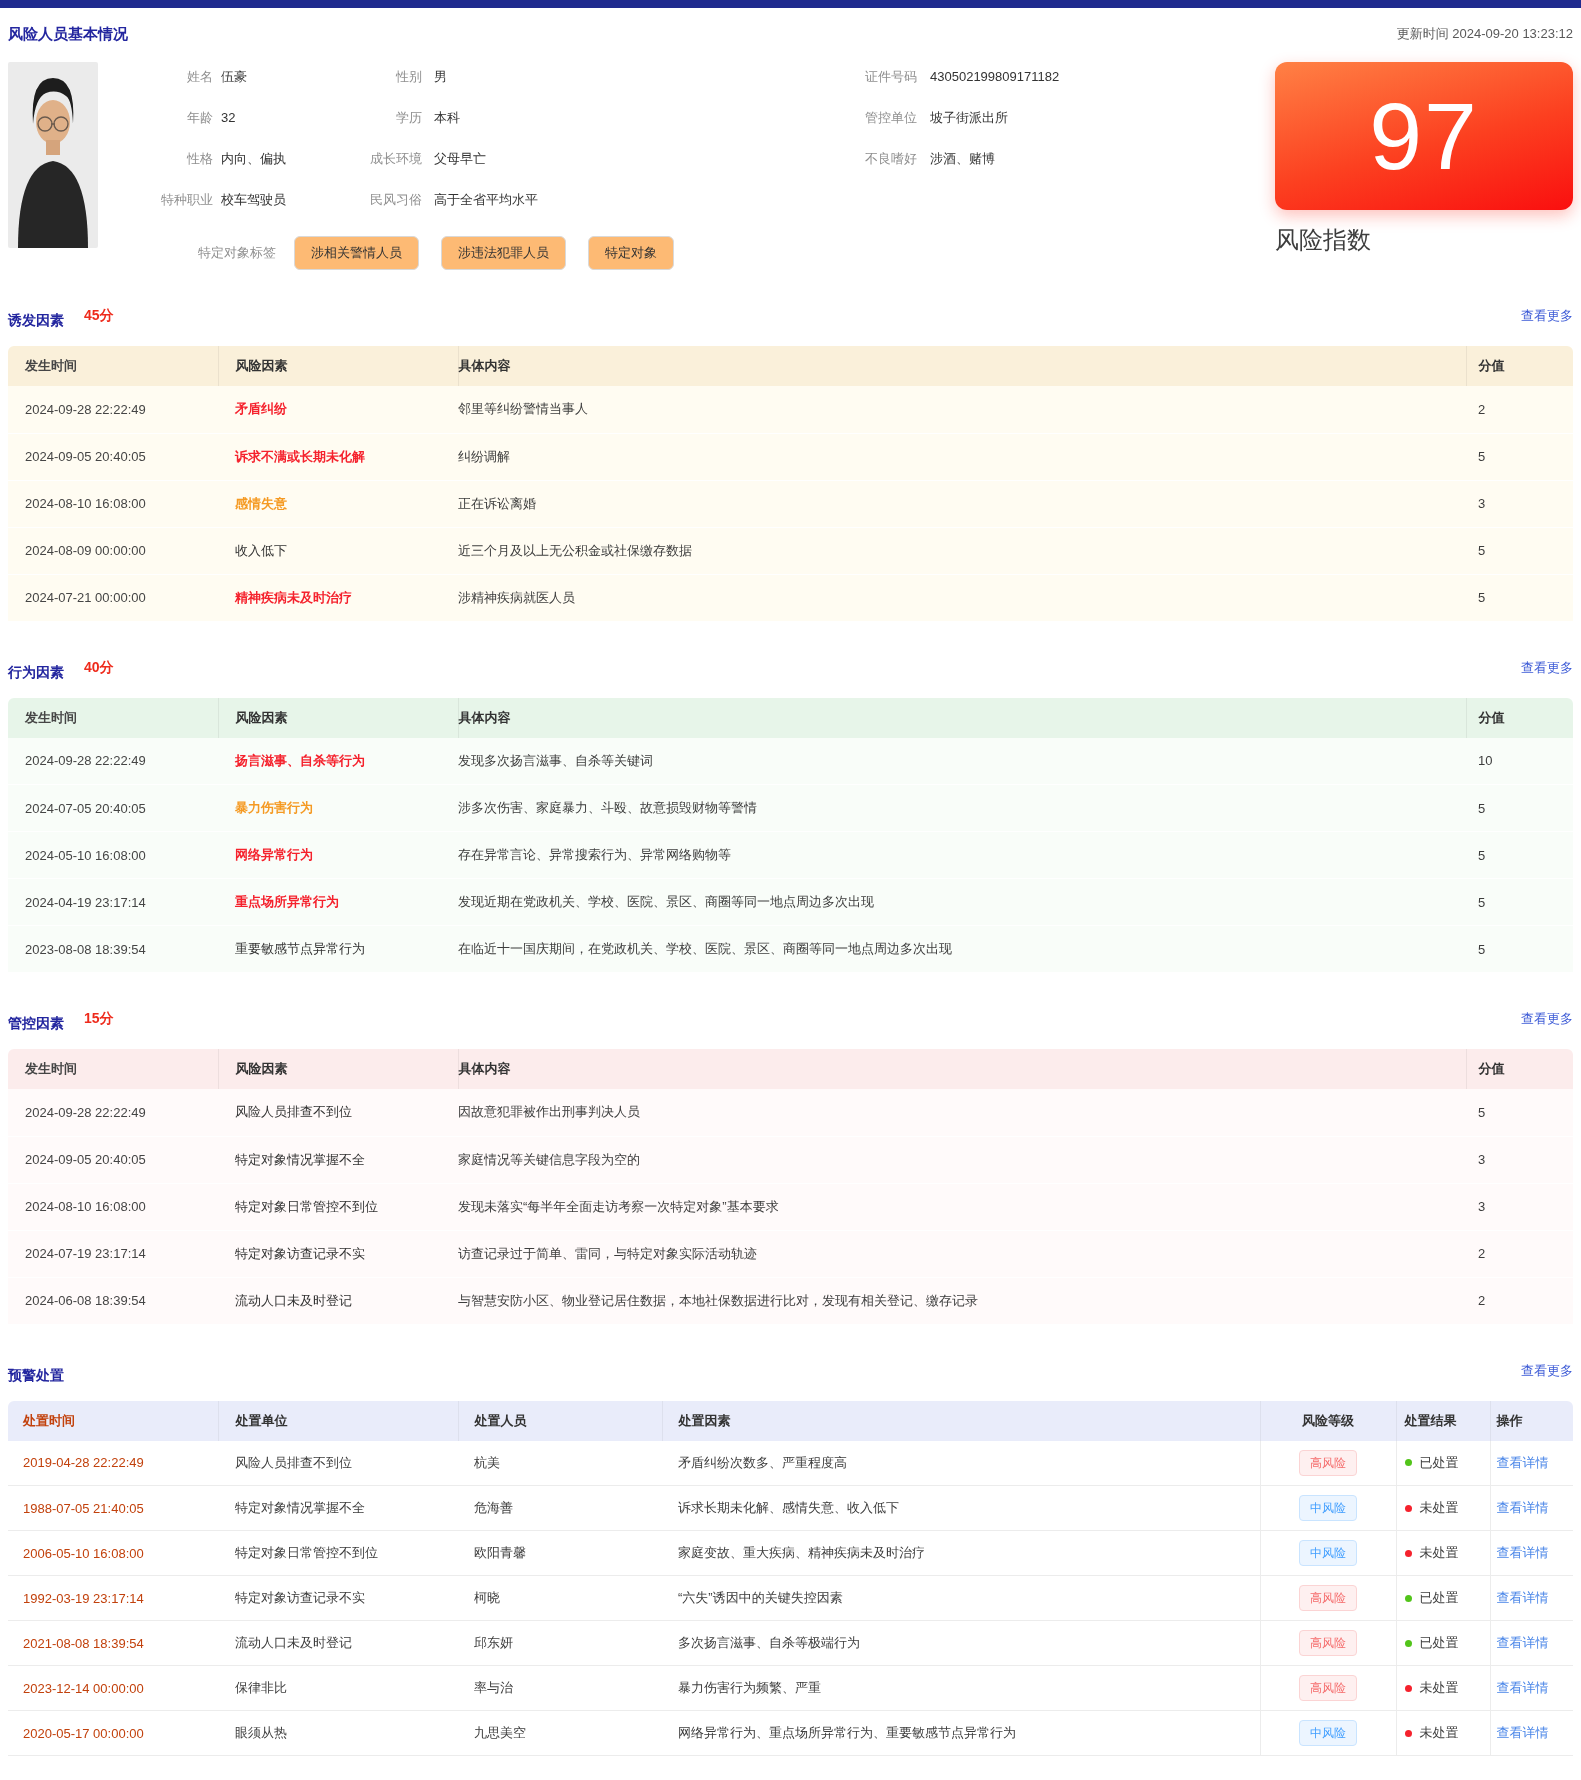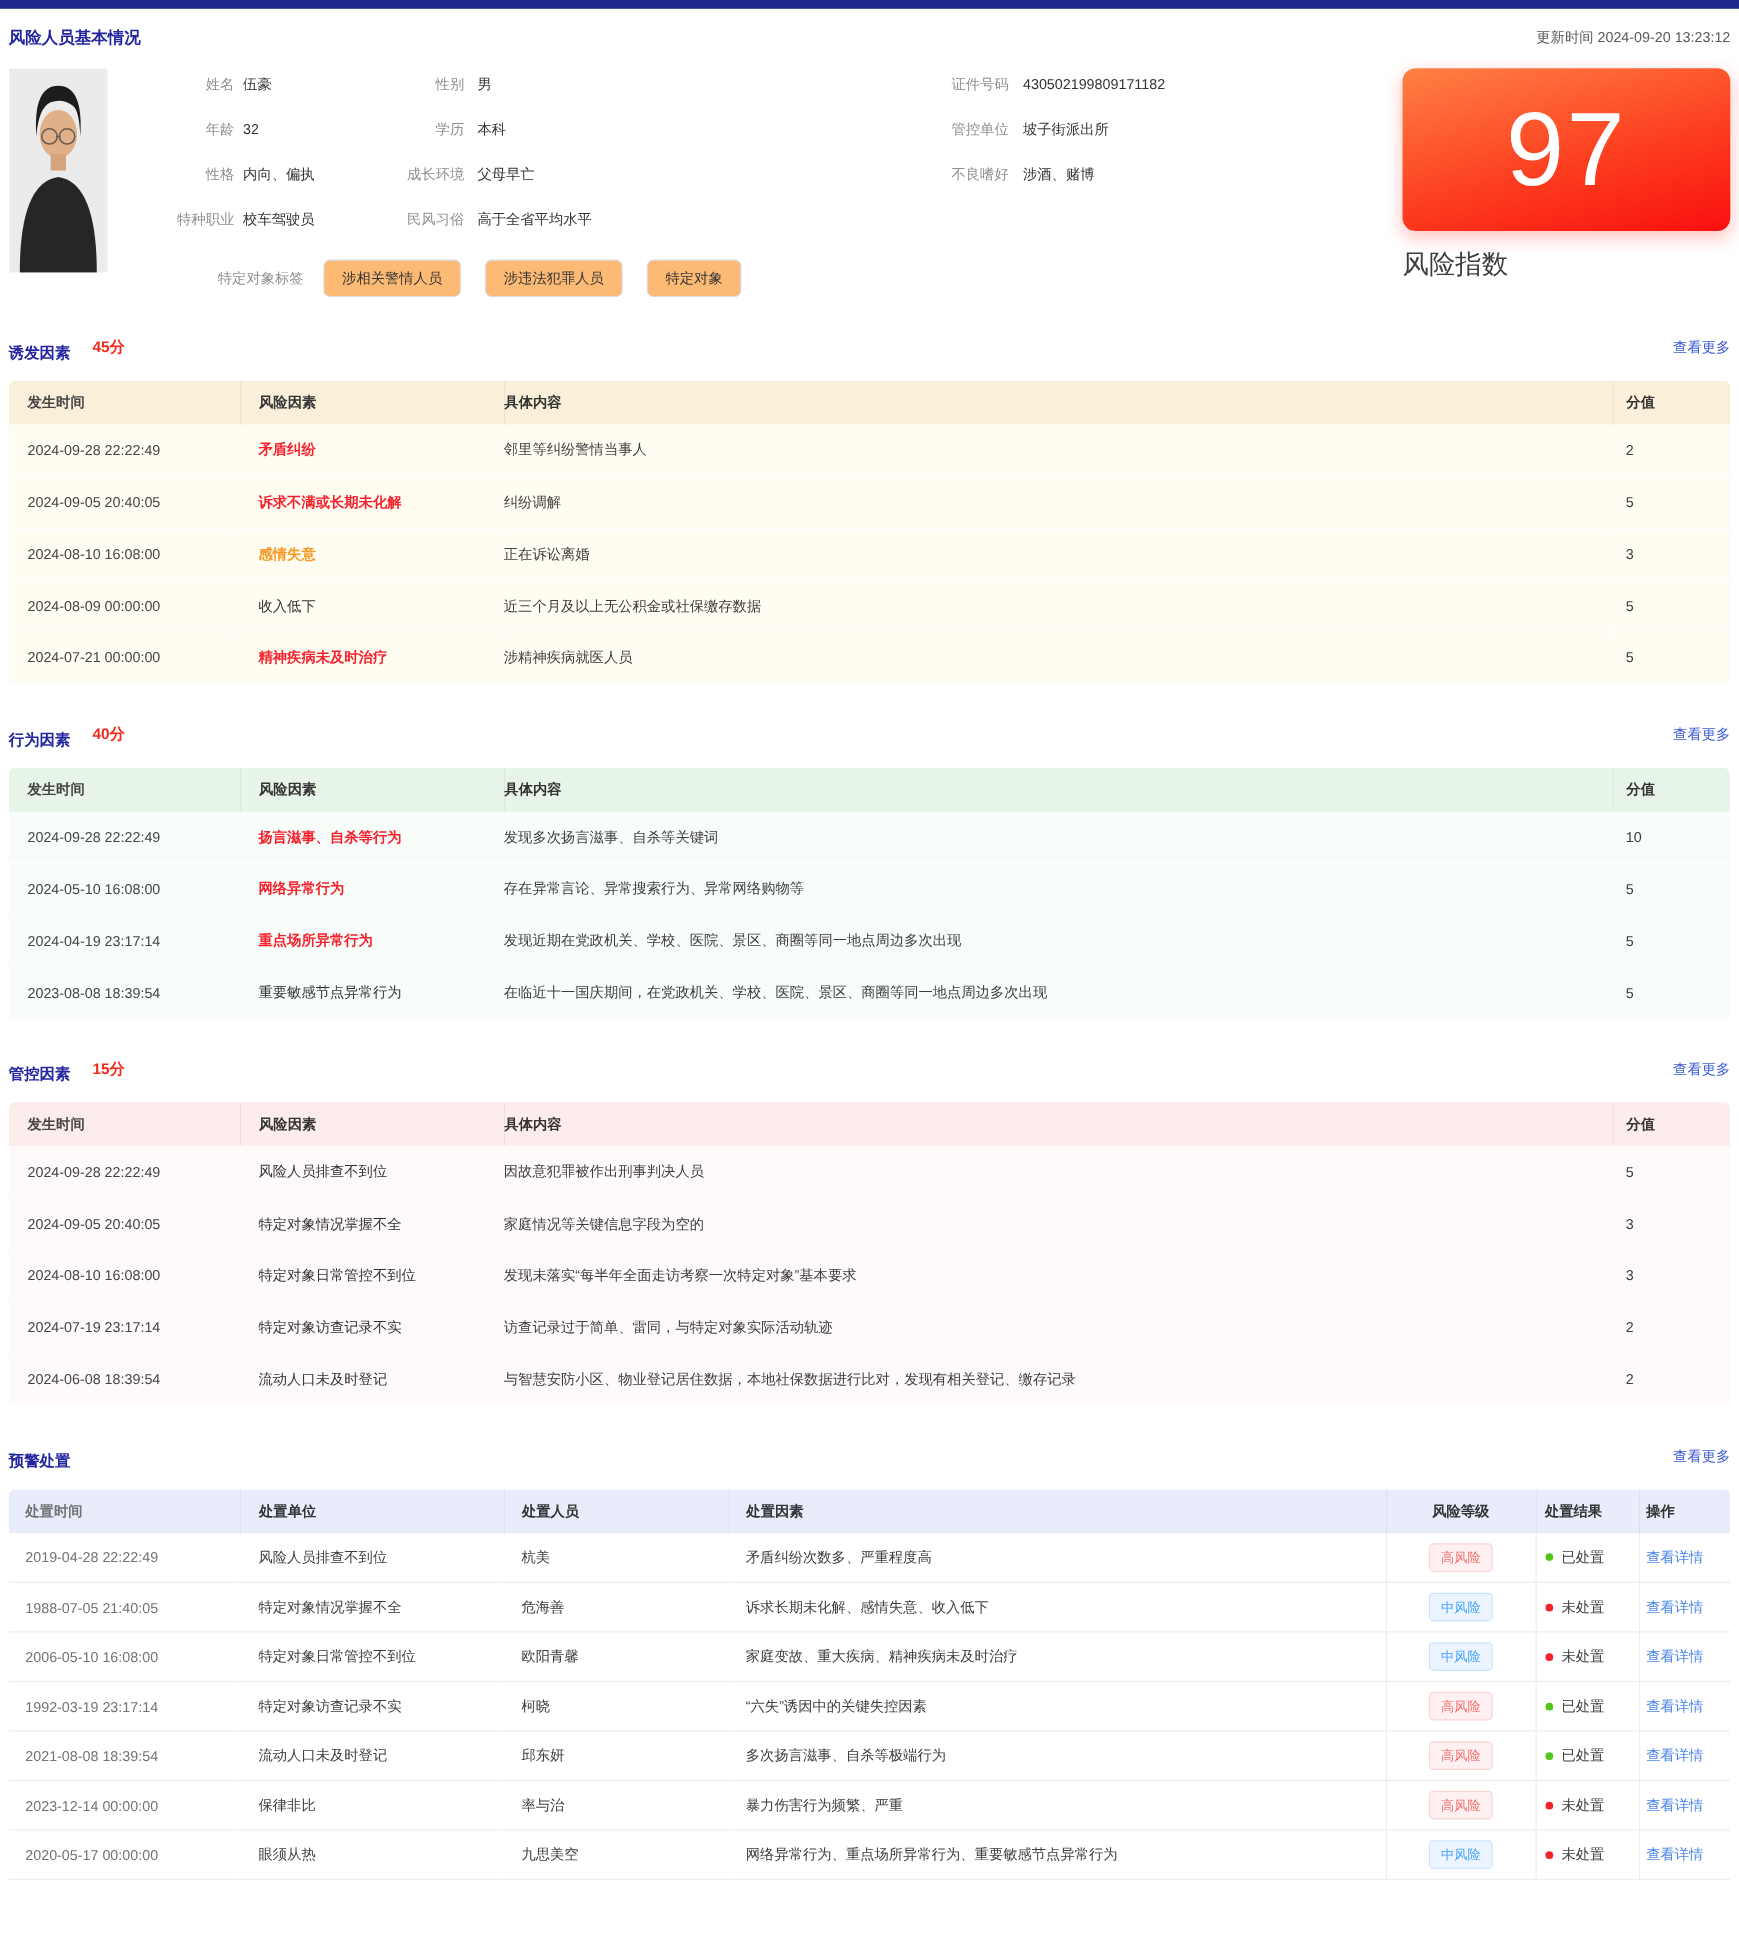--- a/index.html
+++ b/index.html
@@ -62,21 +62,21 @@
   .green td { background:#f9fdf9; border-bottom:1px solid #fff; }
   .pink th { background:#fcecec; }
   .pink td { background:#fffafa; border-bottom:1px solid #fff; }
 
   .tone-red { color:#f5222d; font-weight:bold; }
   .tone-orange { color:#f59a23; font-weight:bold; }
   .tone-plain { color:#333; }
 
   .lav th { background:#e9ecfa; }
   .dt td { background:#fff; border-bottom:1px solid #ececec; }
-  .dt th:nth-child(1), .dt td:nth-child(1) { padding-left:15px; color:#737373; }
+  .dt th:nth-child(1), .dt td:nth-child(1) { padding-left:15px; color:#c2410c; }
   .dt th:nth-child(2), .dt td:nth-child(2) { padding-left:17px; }
   .dt th:nth-child(3), .dt td:nth-child(3) { padding-left:16px; }
   .dt th:nth-child(4), .dt td:nth-child(4) { padding-left:16px; }
   .dt th:nth-child(5), .dt td:nth-child(5) { text-align:center; }
   .dt th:nth-child(6), .dt td:nth-child(6) { padding-left:8px; }
   .dt th:nth-child(7), .dt td:nth-child(7) { padding-left:6px; }
   .dt th + th { border-left:1px solid rgba(0,0,0,.05); }
   .dt td:nth-child(n+5) { border-left:1px solid #ececec; }
 
   .badge { display:inline-block; padding:3px 10px; border-radius:4px; font-size:12px; line-height:1.5; }
@@ -246,20 +246,26 @@
       </tr>
         </thead>
       <tbody>
           <tr>
             <td>2024-09-28 22:22:49</td>
             <td class="tone-red">扬言滋事、自杀等行为</td>
             <td>发现多次扬言滋事、自杀等关键词</td>
             <td>10</td>
           </tr>
           <tr>
+            <td>2024-07-05 20:40:05</td>
+            <td class="tone-orange">暴力伤害行为</td>
+            <td>涉多次伤害、家庭暴力、斗殴、故意损毁财物等警情</td>
+            <td>5</td>
+          </tr>
+          <tr>
             <td>2024-05-10 16:08:00</td>
             <td class="tone-red">网络异常行为</td>
             <td>存在异常言论、异常搜索行为、异常网络购物等</td>
             <td>5</td>
           </tr>
           <tr>
             <td>2024-04-19 23:17:14</td>
             <td class="tone-red">重点场所异常行为</td>
             <td>发现近期在党政机关、学校、医院、景区、商圈等同一地点周边多次出现</td>
             <td>5</td>

